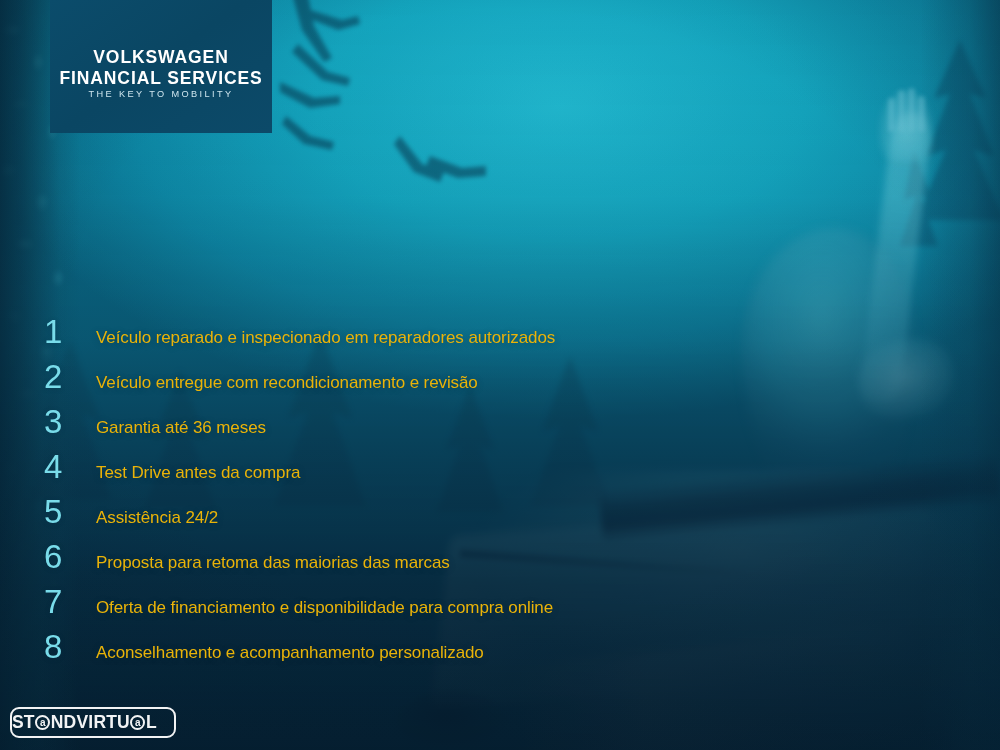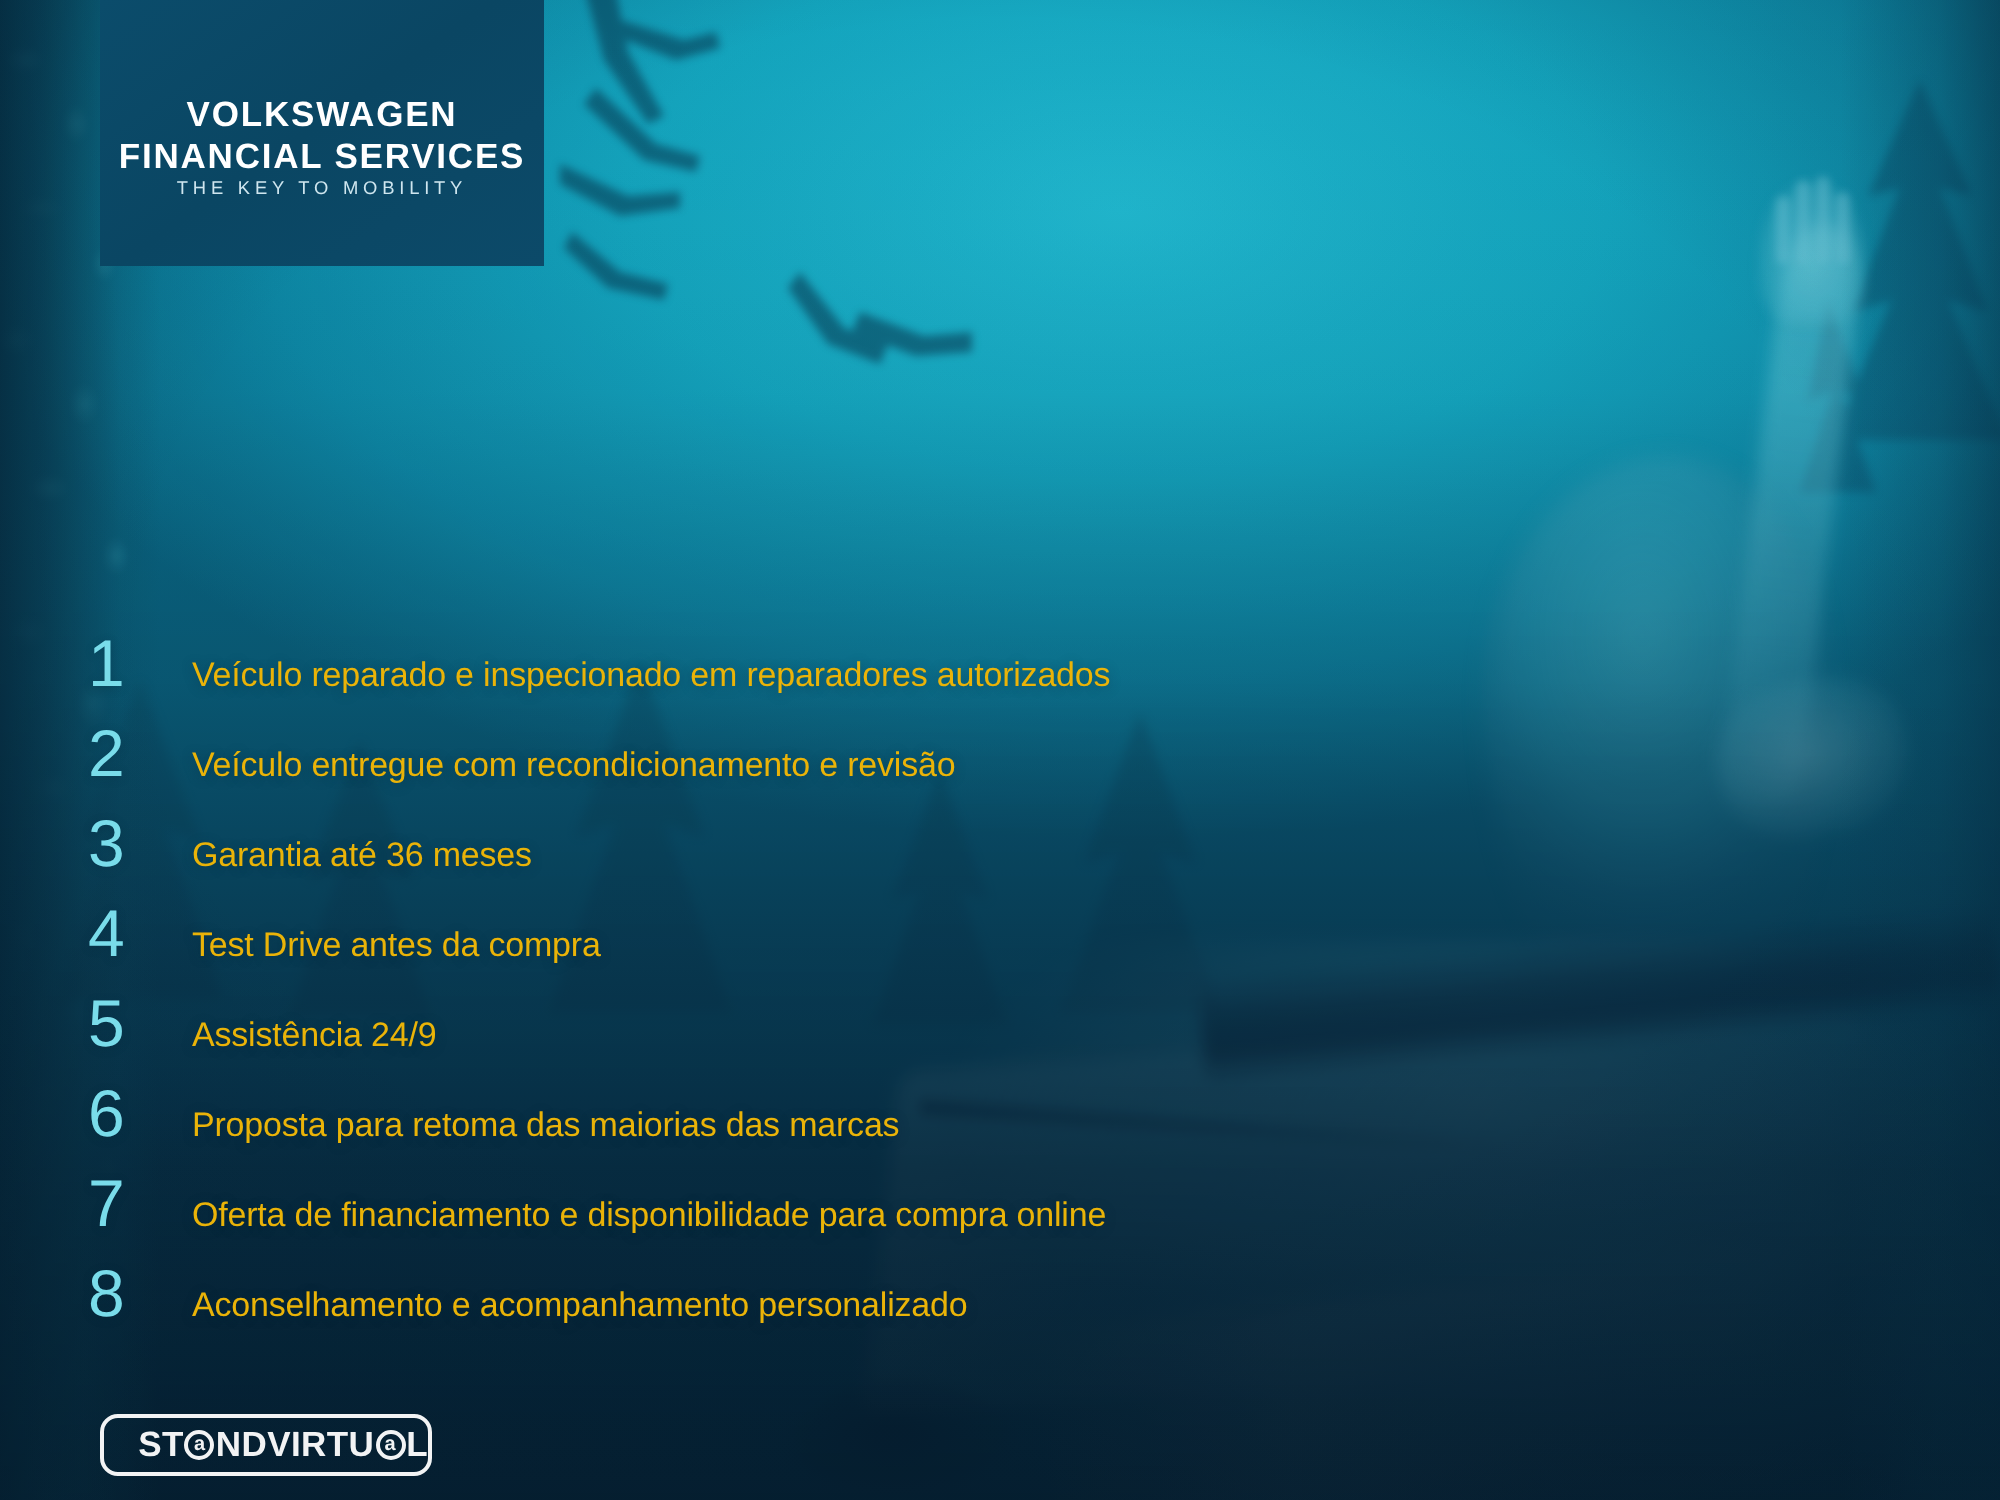--- a/index.html
+++ b/index.html
@@ -308,23 +308,22 @@
     position: absolute;
     left: 10px;
     top: 707px;
     width: 166px;
     height: 31px;
     border: 2px solid #ffffff;
     border-radius: 9px;
     box-sizing: border-box;
     display: flex;
     align-items: center;
-    justify-content: flex-end;
+    justify-content: flex-start;
     opacity: 0.95;
-    margin-left: 40px;
   }
   .sv-text {
     color: #ffffff;
     font-weight: bold;
     font-size: 17.5px;
     letter-spacing: 0.2px;
     line-height: 1;
     display: flex;
     align-items: center;
     white-space: nowrap;
@@ -439,21 +438,21 @@
       <div class="g-text">Garantia até 36 meses</div>
     </div>
 
     <div class="guarantee-item">
       <div class="g-num">4</div>
       <div class="g-text">Test Drive antes da compra</div>
     </div>
 
     <div class="guarantee-item">
       <div class="g-num">5</div>
-      <div class="g-text">Assistência 24/9</div>
+      <div class="g-text">Assistência 24/2</div>
     </div>
 
     <div class="guarantee-item">
       <div class="g-num">6</div>
       <div class="g-text">Proposta para retoma das maiorias das marcas</div>
     </div>
 
     <div class="guarantee-item">
       <div class="g-num">7</div>
       <div class="g-text">Oferta de financiamento e disponibilidade para compra online</div>

